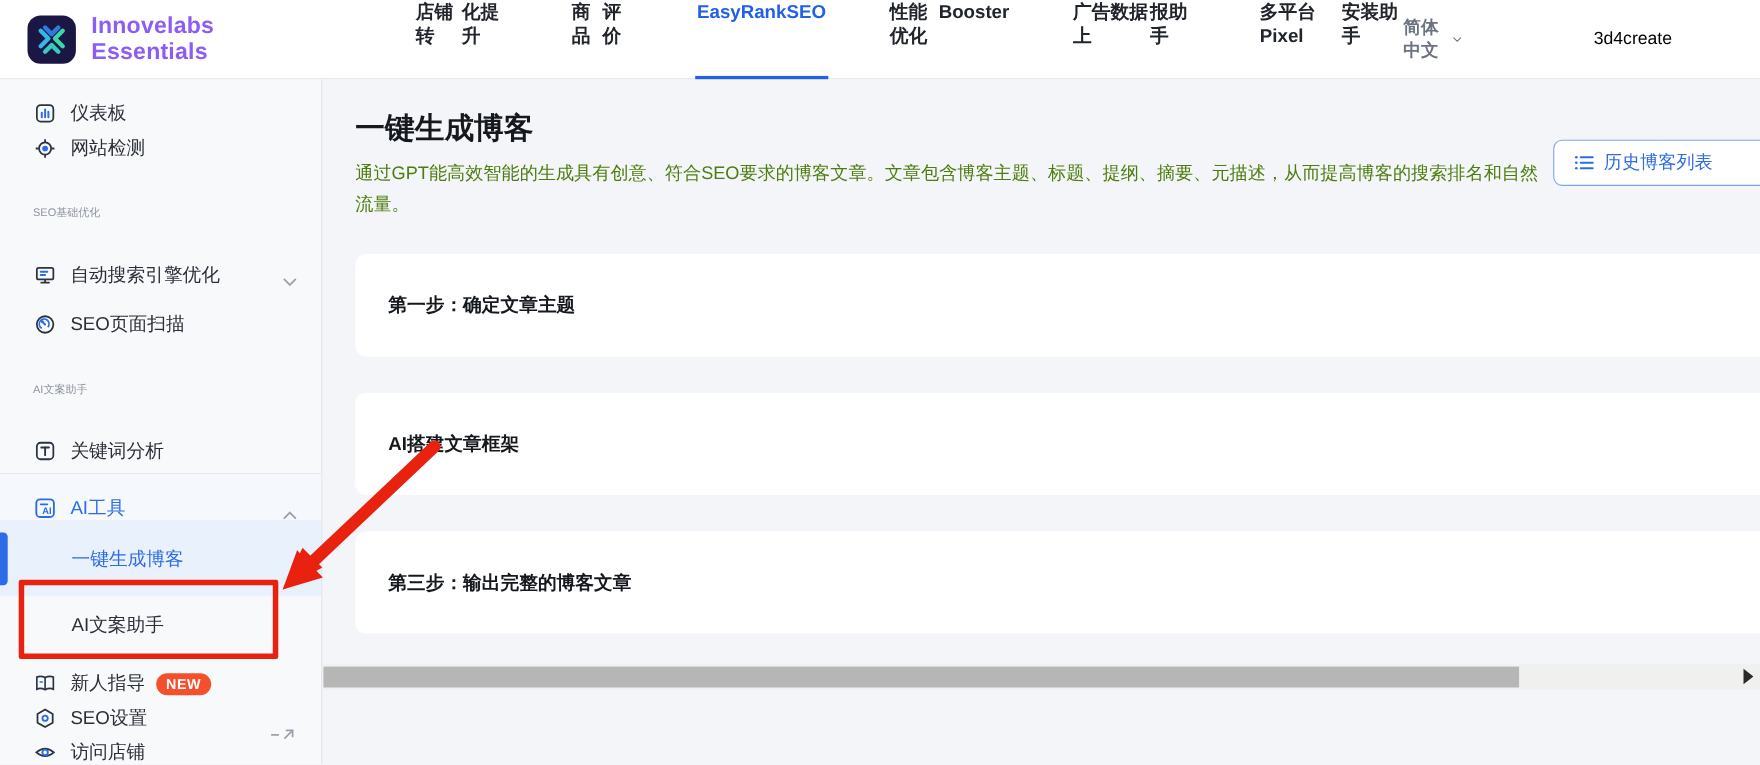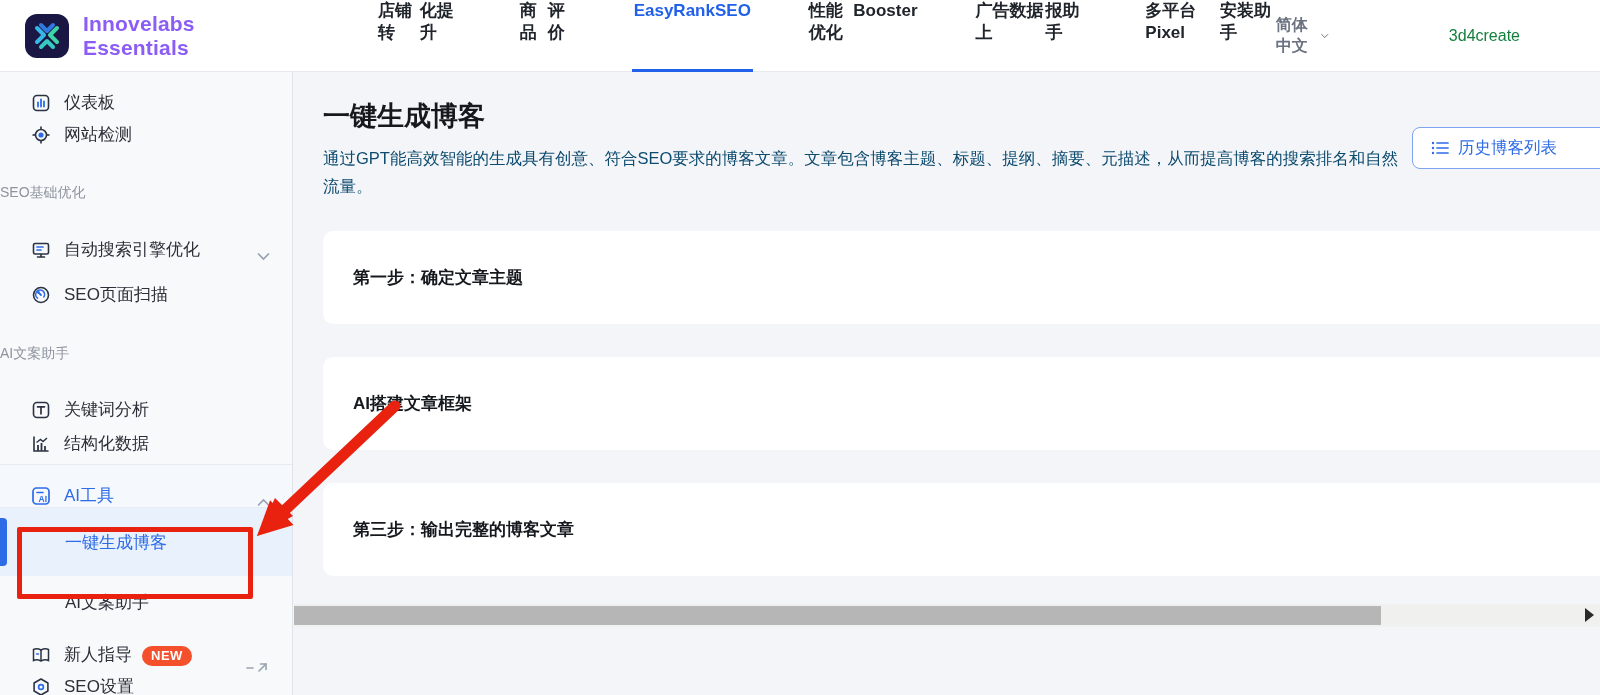--- a/index.html
+++ b/index.html
@@ -9,39 +9,39 @@
   .header { position:absolute; left:0; top:0; width:1600px; height:72px; background:#fff; border-bottom:1px solid #e7e9ee; display:flex; align-items:center; z-index:10; }
   .logo-box { width:44px; height:44px; margin-left:25px; border-radius:12px; background:#1b1745; display:flex; align-items:center; justify-content:center; flex:0 0 auto; }
   .brand { margin-left:14px; font-size:21px; font-weight:600; color:#8b5cf6; letter-spacing:.2px; }
   .nav { display:flex; align-items:stretch; height:72px; margin-left:95px; gap:58px; }
   .nav-item { position:relative; display:flex; flex-direction:row; justify-content:center; font-size:17px; font-weight:700; color:#20242b; line-height:1.35; cursor:pointer; }
   .nav-item .l2 { font-weight:700; }
   .nav-item.active { color:#2160e8; }
   .nav-item.active::after { content:""; position:absolute; left:-2px; right:-2px; bottom:0; height:3px; background:#2160e8; }
   .hdr-right { margin-left:auto; display:flex; align-items:center; gap:120px; padding-right:80px; }
   .lang { display:flex; align-items:center; gap:6px; color:#6b7280; font-size:16px; cursor:pointer;font-weight:bold; }
-  .account { color:#15803d; font-size:16px; }
+  .account { color:#000000; font-size:16px; }
 
   
   .sidebar { position:absolute; left:0; top:72px; width:293px; height:623px; background:#f8f9fb; border-right:1px solid #dfe2e8; padding-top:10px; z-index:5; }
   .sb-item { display:flex; align-items:flex-end; height:32px; padding-left:30px; font-size:17px; color:#2b3038; cursor:pointer; }
   .sb-item .sb-icon { width:22px; height:22px; margin-right:12px; display:flex; align-items:center; justify-content:center; flex:0 0 auto; }
-  .sb-section { font-size:14px; color:#8d949e; height:20px; display:flex; align-items:center; }
+  .sb-section { padding-left:30px; font-size:10px; color:#8d949e; height:20px; display:flex; align-items:center; }
   .sb-item.group-head { height:44px; background:#f5f8fd; border-top:1px solid #e8ecf2; border-bottom:1px solid #e8ecf2; color:#2e6be6; position:relative; }
   .sb-sub { position:relative; height:68px; display:flex; align-items:center; padding-left:65px; font-size:17px; background:#e9f1fd; color:#2e6be6; cursor:pointer; }
   .sb-sub2 { height:40px; display:flex; align-items:center; padding-left:65px; font-size:17px; color:#2b3038; cursor:pointer; }
   .active-bar { position:absolute; left:0; top:10px; width:7px; height:48px; background:#2e6be6; border-radius:0 4px 4px 0; }
   .badge-new { margin-left:10px; background:#f4502c; color:#fff; font-size:13px; font-weight:700; padding:2px 9px 3px; border-radius:11px; letter-spacing:.5px; }
   .chev-right { margin-left:auto; margin-right:22px; }
   .collapse-ctl { position:absolute; right:24px; bottom:22px; color:#9aa2ac; font-size:13px; cursor:pointer; letter-spacing:2px; }
 
   
   .main { position:absolute; left:294px; top:72px; width:1306px; height:623px; background:#f3f5f9; padding:26px 0 0 29px; }
   .page-title { font-size:27px; font-weight:700; color:#15181d; }
-  .page-desc { margin-top:10px; width:1080px; font-size:16.5px; line-height:28px; color:#0c4a6e; }
+  .page-desc { margin-top:10px; width:1080px; font-size:16.5px; line-height:28px; color:#4d7c0f; }
   .history-btn { position:absolute; left:1118px; top:55px; height:42px; width:220px; background:#fff; border:1px solid #7ea4f2; border-radius:8px; display:flex; align-items:center; gap:9px; padding-left:18px; color:#2e6be6; font-size:16.5px; cursor:pointer; }
   .card { width:1360px; height:93px; background:#fff; border-radius:10px; margin-top:33px; display:flex; align-items:center; padding-left:30px; }
   .card:first-of-type { margin-top:31px; }
   .card h2 { font-size:17px; font-weight:700; color:#15181d; }
 
   
   .hscroll { position:absolute; left:294px; top:604px; width:1306px; height:23px; background:#f0f0ee; z-index:6; }
   .hscroll .thumb { position:absolute; left:0; top:2px; height:19px; width:1087px; background:#b6b6b6; cursor:grab; }
   .hscroll .arrow-right { position:absolute; right:6px; top:4px; width:0; height:0; border-top:7px solid transparent; border-bottom:7px solid transparent; border-left:9px solid #2a2a2a; cursor:pointer; }
 
@@ -169,32 +169,20 @@
     <span class="sb-icon">
       <svg width="20" height="20" viewBox="0 0 20 20">
           <rect x="2.5" y="2.5" width="15" height="15" rx="3.5" fill="none" stroke="#2a3342" stroke-width="1.6"></rect>
           <line x1="6.5" y1="6.8" x2="13.5" y2="6.8" stroke="#2a3342" stroke-width="1.7" stroke-linecap="round"></line>
           <line x1="10" y1="6.8" x2="10" y2="13.8" stroke="#2a3342" stroke-width="1.7" stroke-linecap="round"></line>
         </svg>
     </span>
     <span>关键词分析</span>
   </div>
 
-  <div class="sb-item" style="margin-top:2px;">
-    <span class="sb-icon">
-      <svg width="20" height="20" viewBox="0 0 20 20">
-          <path d="M3 3 L3 17 L17 17" fill="none" stroke="#2a3342" stroke-width="1.6" stroke-linecap="round"></path>
-          <line x1="7" y1="17" x2="7" y2="11" stroke="#2a3342" stroke-width="1.8"></line>
-          <line x1="10.5" y1="17" x2="10.5" y2="9" stroke="#2a3342" stroke-width="1.8"></line>
-          <line x1="14" y1="17" x2="14" y2="12" stroke="#2a3342" stroke-width="1.8"></line>
-          <path d="M5.5 8.5 L9.5 5.5 L12 7.5 L16 4" fill="none" stroke="#2a3342" stroke-width="1.4"></path>
-        </svg>
-    </span>
-    <span>结构化数据</span>
-  </div>
 
   <div class="sb-item group-head" style="margin-top:9px;">
     <span class="sb-icon">
       <svg width="22" height="22" viewBox="0 0 22 22">
           <rect x="3" y="3" width="16" height="16" rx="3.5" fill="none" stroke="#2e6be6" stroke-width="1.7"></rect>
           <line x1="7" y1="7.5" x2="13" y2="7.5" stroke="#2e6be6" stroke-width="1.6" stroke-linecap="round"></line>
           <text x="8.5" y="16.5" font-size="8.5" font-weight="bold" fill="#2e6be6" font-family="Liberation Sans, sans-serif">AI</text>
         </svg>
     </span>
     <span>AI工具</span>

